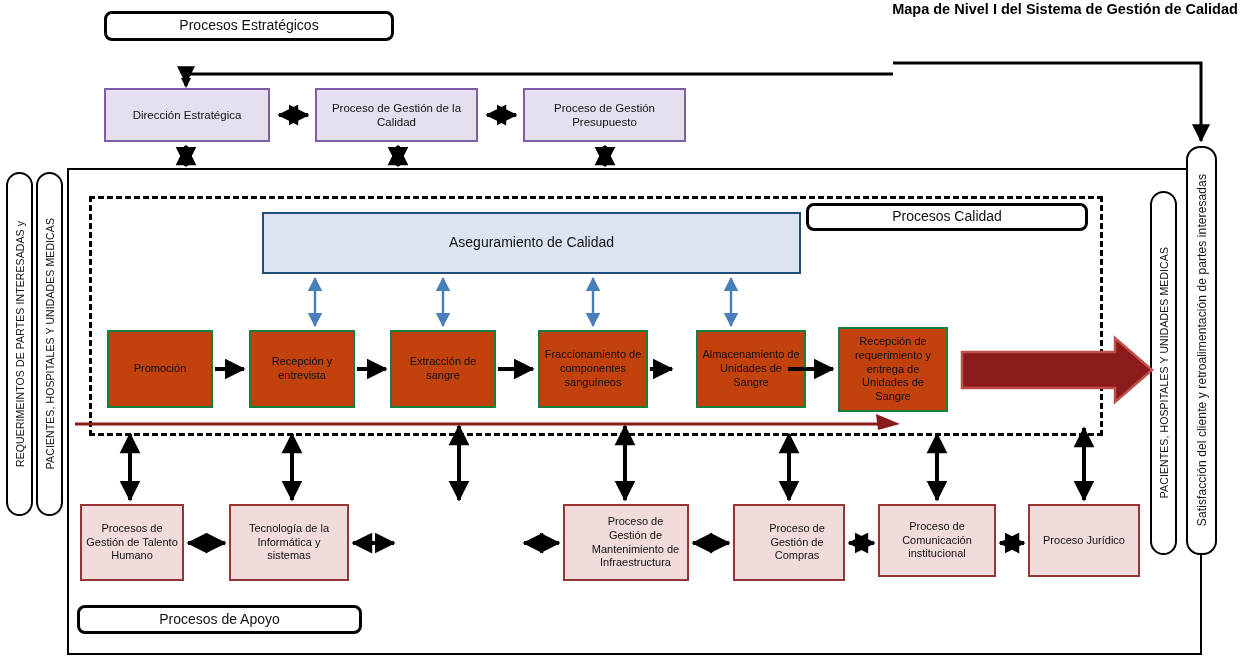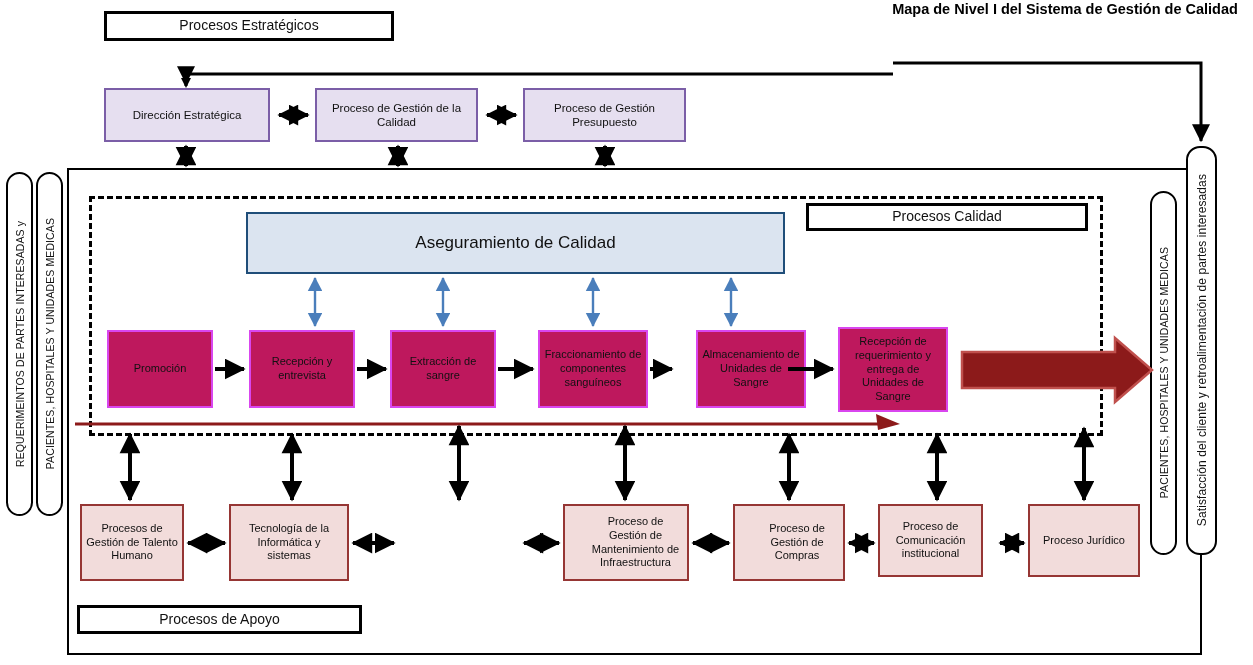--- a/index.html
+++ b/index.html
@@ -13,21 +13,21 @@
     height:665px;
     background:#ffffff;
     overflow:hidden;
   }
   
   .abs{position:absolute;box-sizing:border-box;}
 
   
   .pill{
     border:3px solid #000;
-    border-radius:0;
+    border-radius:8px;
     background:#fff;
     display:flex;align-items:center;justify-content:center;
     font-size:14px;color:#111;
     text-align:center;
     line-height:1.1;
   }
 
   
   .box{
     display:flex;align-items:center;justify-content:center;
@@ -35,36 +35,37 @@
     line-height:1.25;
     padding:2px 4px;
   }
   .box-strategic{
     background:#e6dff0;
     border:2px solid #7b5ea7;
     font-size:11.5px;
     color:#111;
   }
   .box-key{
-    background:#be185d;
-    border:2px solid #d946ef;
+    background:#c2410c;
+    border:2px solid #15803d;
     font-size:11px;
     color:#111;
   }
   .box-support{
     background:#f2dcdb;
     border:2px solid #963634;
     font-size:11px;
     color:#111;
   }
   .box-quality{
     background:#dbe4f0;
     border:2px solid #1f4e79;
-    font-size:17px;
-    color:#111;
+    font-size:14px;
+    color:#111;
+    margin-left:16px;
   }
 
   
   .vbar{
     border:2.5px solid #000;
     border-radius:14px;
     background:#fff;
     display:flex;align-items:center;justify-content:center;
     overflow:hidden;
   }
@@ -172,21 +173,21 @@
   </div>
   <div class="abs box box-support" style="left:229px;top:504px;width:120px;height:77px;">
     <span>Tecnología de la Informática y sistemas</span>
   </div>
   <div class="abs box box-support" style="left:563px;top:504px;width:126px;height:77px;padding-left:23px;">
     <span>Proceso de Gestión de Mantenimiento de Infraestructura</span>
   </div>
   <div class="abs box box-support" style="left:733px;top:504px;width:112px;height:77px;padding-left:20px;">
     <span>Proceso de Gestión de Compras</span>
   </div>
-  <div class="abs box box-support" style="left:878px;top:504px;width:105px;height:73px;">
+  <div class="abs box box-support" style="left:878px;top:504px;width:118px;height:73px;">
     <span>Proceso de Comunicación institucional</span>
   </div>
   <div class="abs box box-support" style="left:1028px;top:504px;width:112px;height:73px;">
     <span>Proceso Jurídico</span>
   </div>
 
   <svg id="arrows" viewBox="0 0 1253 665" xmlns="http://www.w3.org/2000/svg">
     <defs>
       <marker id="ahB" markerWidth="7" markerHeight="7" refX="5.6" refY="3" orient="auto">
         <path d="M0,0 L6,3 L0,6 z" fill="#000"></path>

